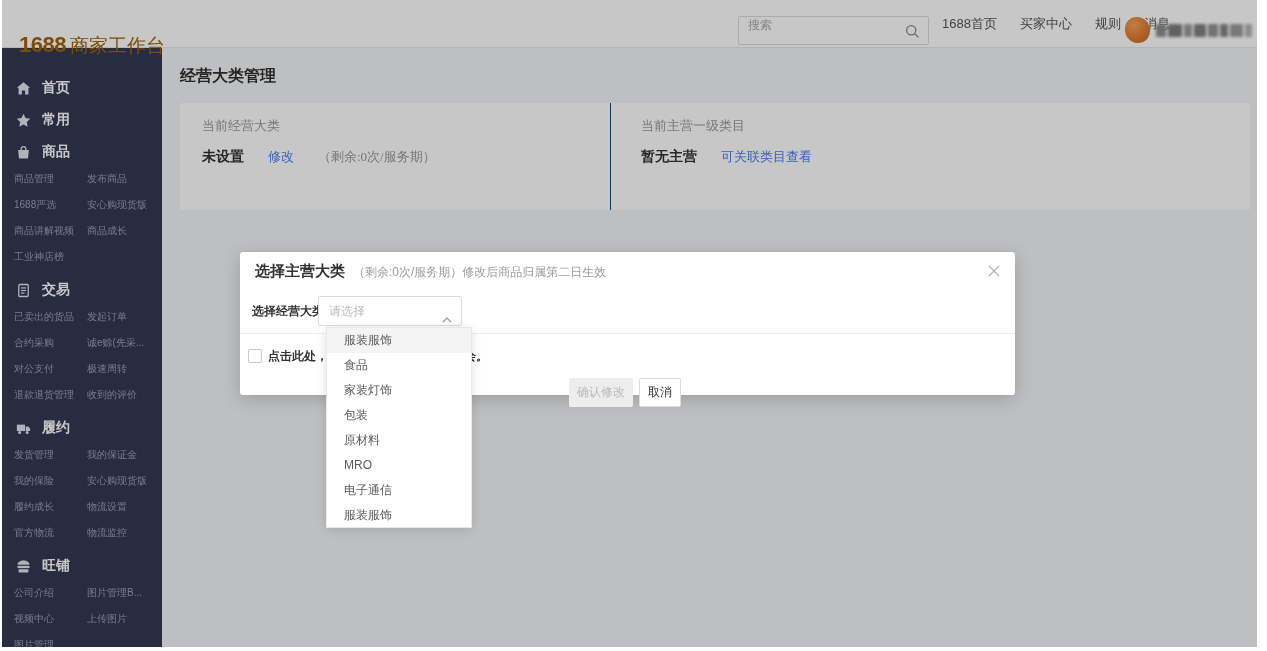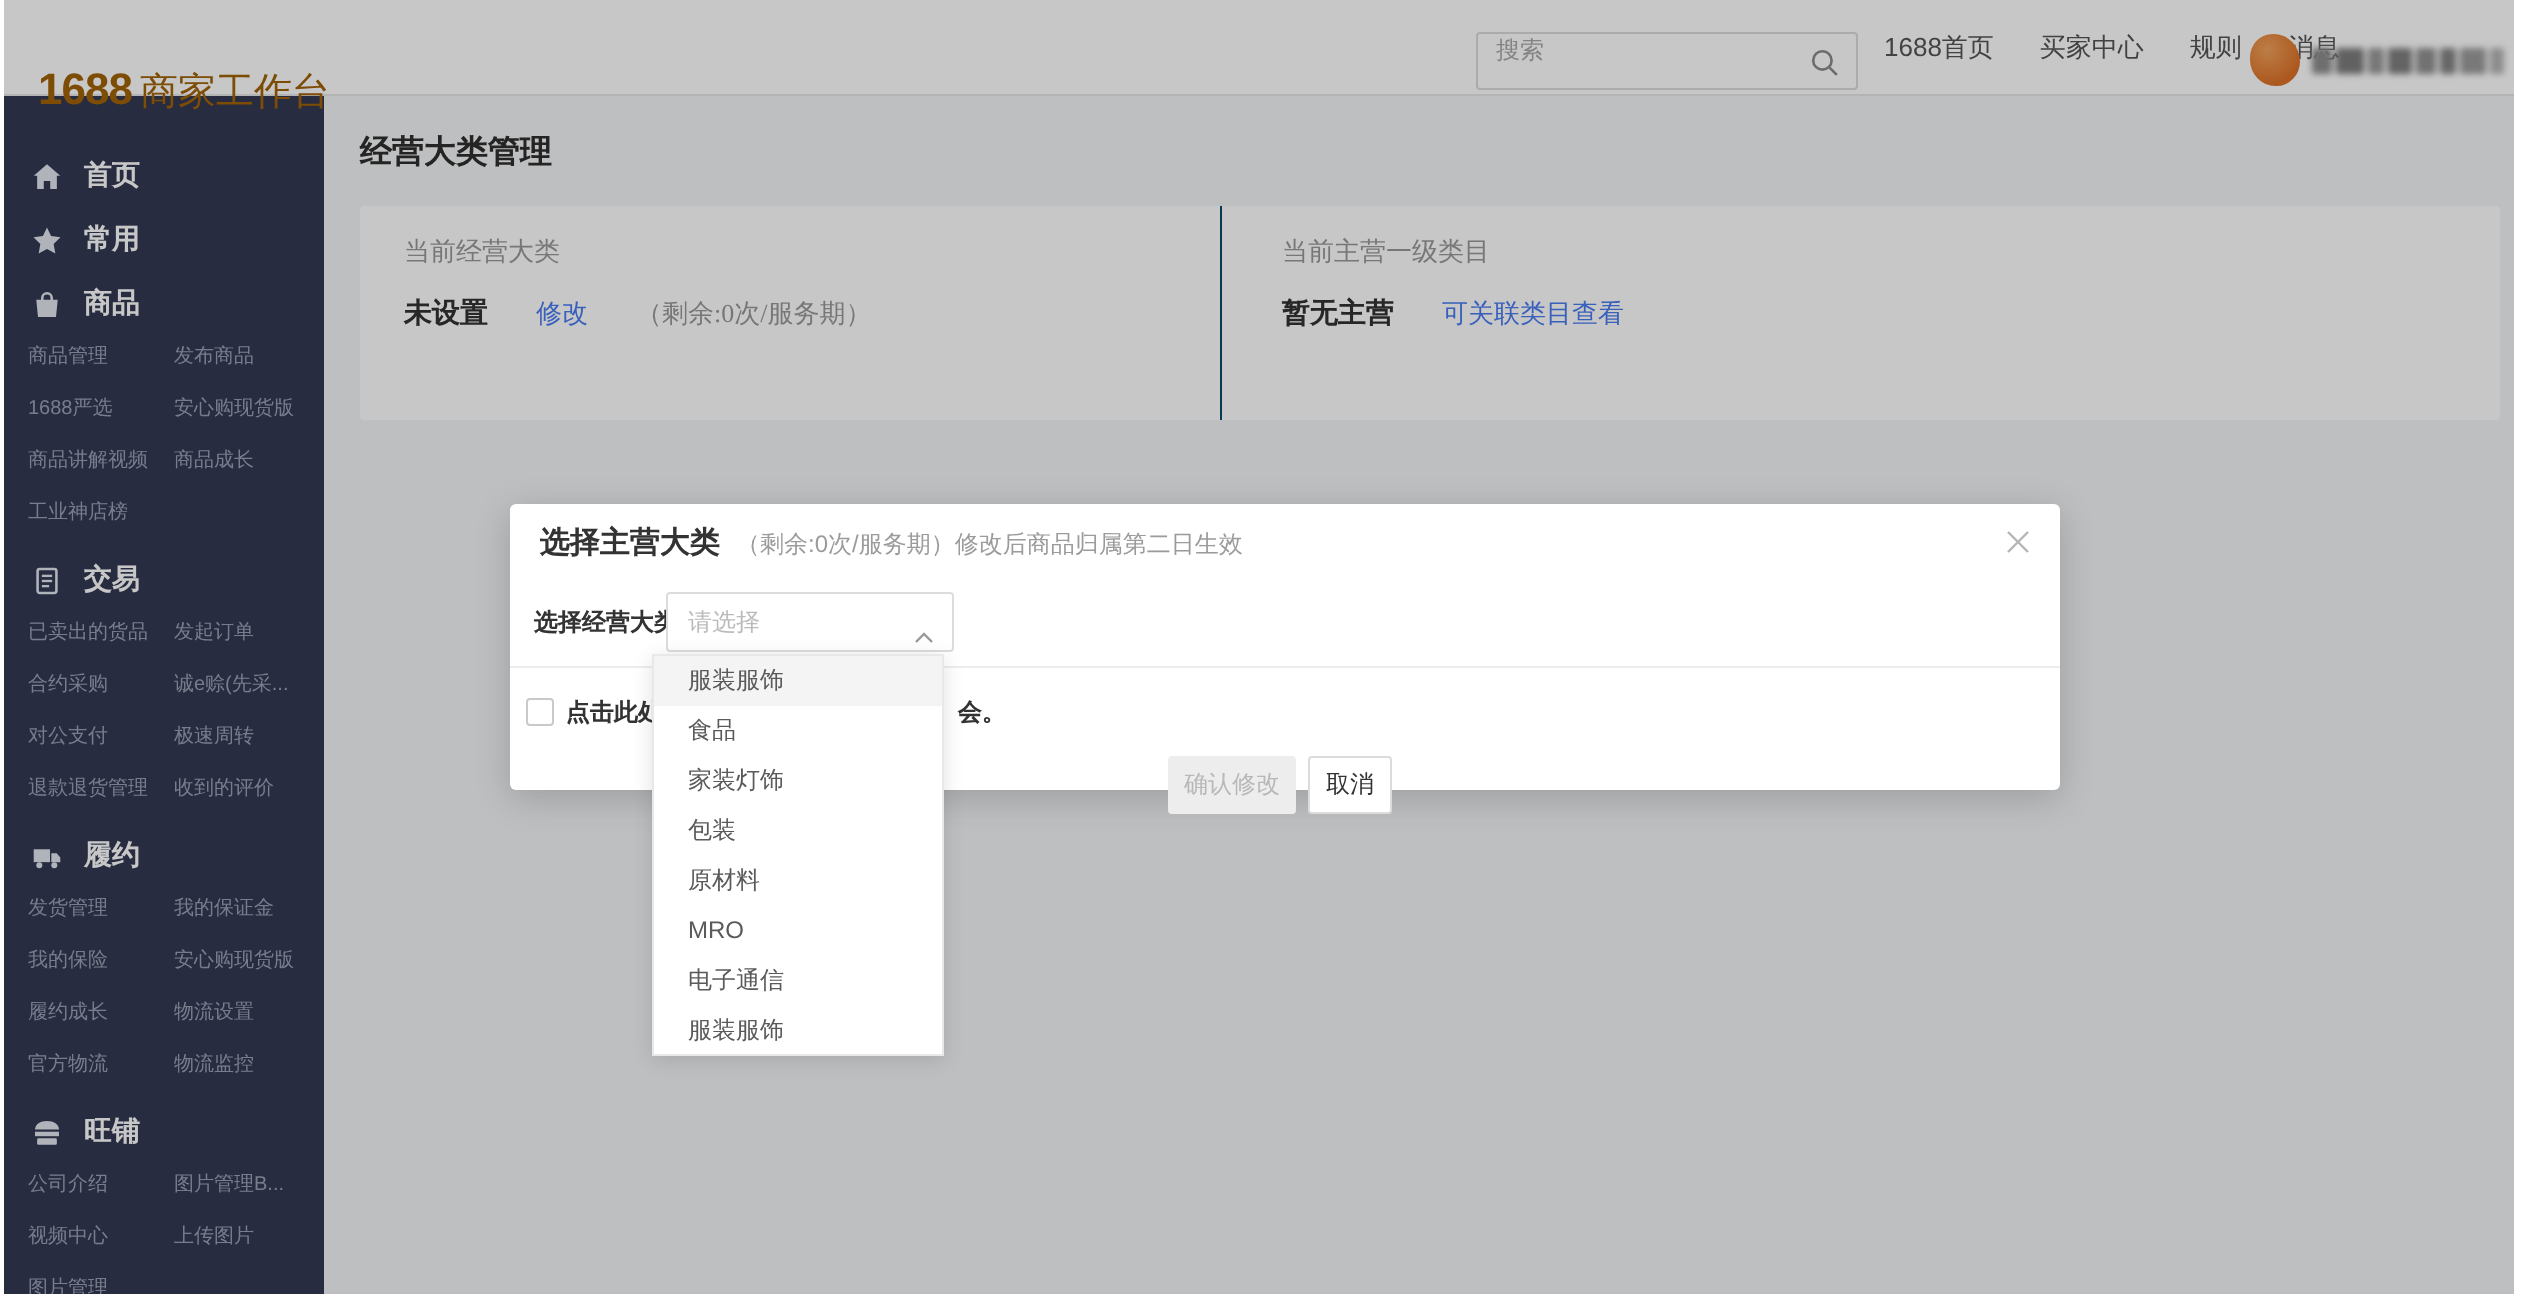--- a/index.html
+++ b/index.html
@@ -39,21 +39,21 @@
   .card .col.r { flex:1; border-left:1px solid #0c4a6e; padding-left:30px; }
   .c-label { font-size:13px; color:#999; }
   .c-valrow { margin-top:13px; font-size:13px; color:#999; display:flex; align-items:center; gap:24px; }
   .c-val { font-size:14px; font-weight:bold; color:#333; }
   .blue { color:#4a7cf0; cursor:pointer; }
 
   
   .ovl { position:absolute; inset:0; background:rgba(0,0,0,0.22); z-index:50; }
 
   
-  .modal { position:absolute; left:253px; top:252px; width:775px; height:143px; background:#ffffff; border-radius:3px;
+  .modal { position:absolute; left:238px; top:252px; width:775px; height:143px; background:#ffffff; border-radius:3px;
            box-shadow:0 4px 18px rgba(0,0,0,0.18); z-index:100; }
   .m-titlerow { position:absolute; left:15px; top:10px; display:flex; align-items:baseline; gap:8px; }
   .m-title { font-size:15px; font-weight:bold; color:#333; }
   .m-sub { font-size:12px; color:#9b9b9b; }
   .m-close { position:absolute; right:14px; top:12px; width:14px; height:14px; cursor:pointer; }
   .m-label { position:absolute; left:12px; top:44px; height:30px; line-height:30px; font-size:12px; font-weight:bold; color:#333; }
   .m-select { position:absolute; left:78px; top:44px; width:144px; height:30px; border:1px solid #dcdcdc; border-radius:2px; background:#fff; cursor:pointer; }
   .m-select .ph { position:absolute; left:10px; top:0; line-height:28px; font-size:12px; color:#bbb; }
   .m-select .chev { position:absolute; right:9px; top:12px; }
   .m-div { position:absolute; left:0; top:81px; width:100%; height:1px; background:#ededed; }

